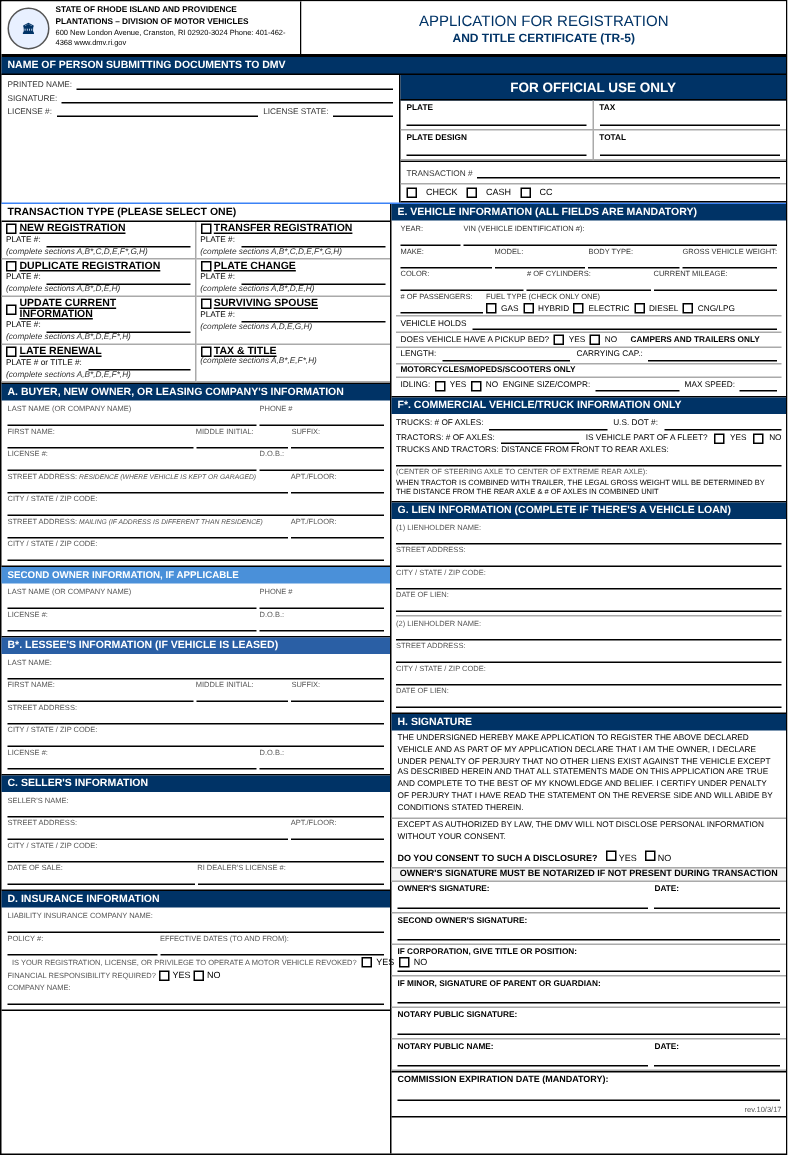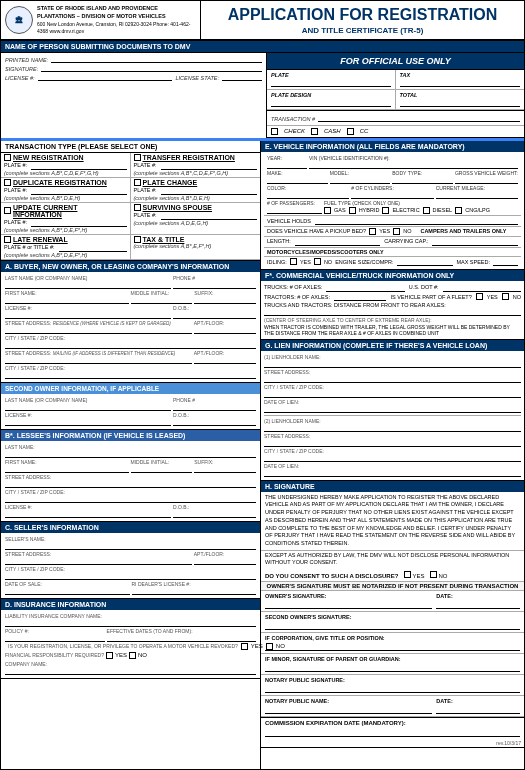--- a/index.html
+++ b/index.html
@@ -57,22 +57,22 @@
       display: flex;
       align-items: center;
       justify-content: center;
       padding: 4px;
       background: #fff;
     }
     .header-title {
       text-align: center;
     }
     .header-title h1 {
-      font-size: 16px;
-      font-weight: bold;
+      font-size: 10px;
+      font-weight: normal;
       text-transform: uppercase;
       color: #003366;
       line-height: 1.3;
     }
     .header-title h2 {
       font-size: 8px;
       font-weight: bold;
       color: #003366;
     }
 
@@ -354,21 +354,21 @@
       <div class="header-title">
         <h1>APPLICATION FOR REGISTRATION</h1>
         <h2>AND TITLE CERTIFICATE (TR-5)</h2>
       </div>
     </div>
   </div>
 
   <div style="background:#003366;color:#fff;padding:2px 4px;border-bottom:1px solid #000;">
     <span style="font-size:7px;font-weight:bold;text-transform:uppercase;">NAME OF PERSON SUBMITTING DOCUMENTS TO DMV</span>
   </div>
-  <div style="display:flex;border-bottom:3px solid #3b82f6;font-style:italic;">
+  <div style="display:flex;border-bottom:1px solid #3b82f6;">
     <div style="flex:1;border-right:1px solid #000;padding:1px 4px;">
       <div class="field-row">
         <span class="field-label">PRINTED NAME:</span>
         <div class="field-line"></div>
       </div>
       <div class="field-row">
         <span class="field-label">SIGNATURE:</span>
         <div class="field-line"></div>
       </div>
       <div class="field-row">

